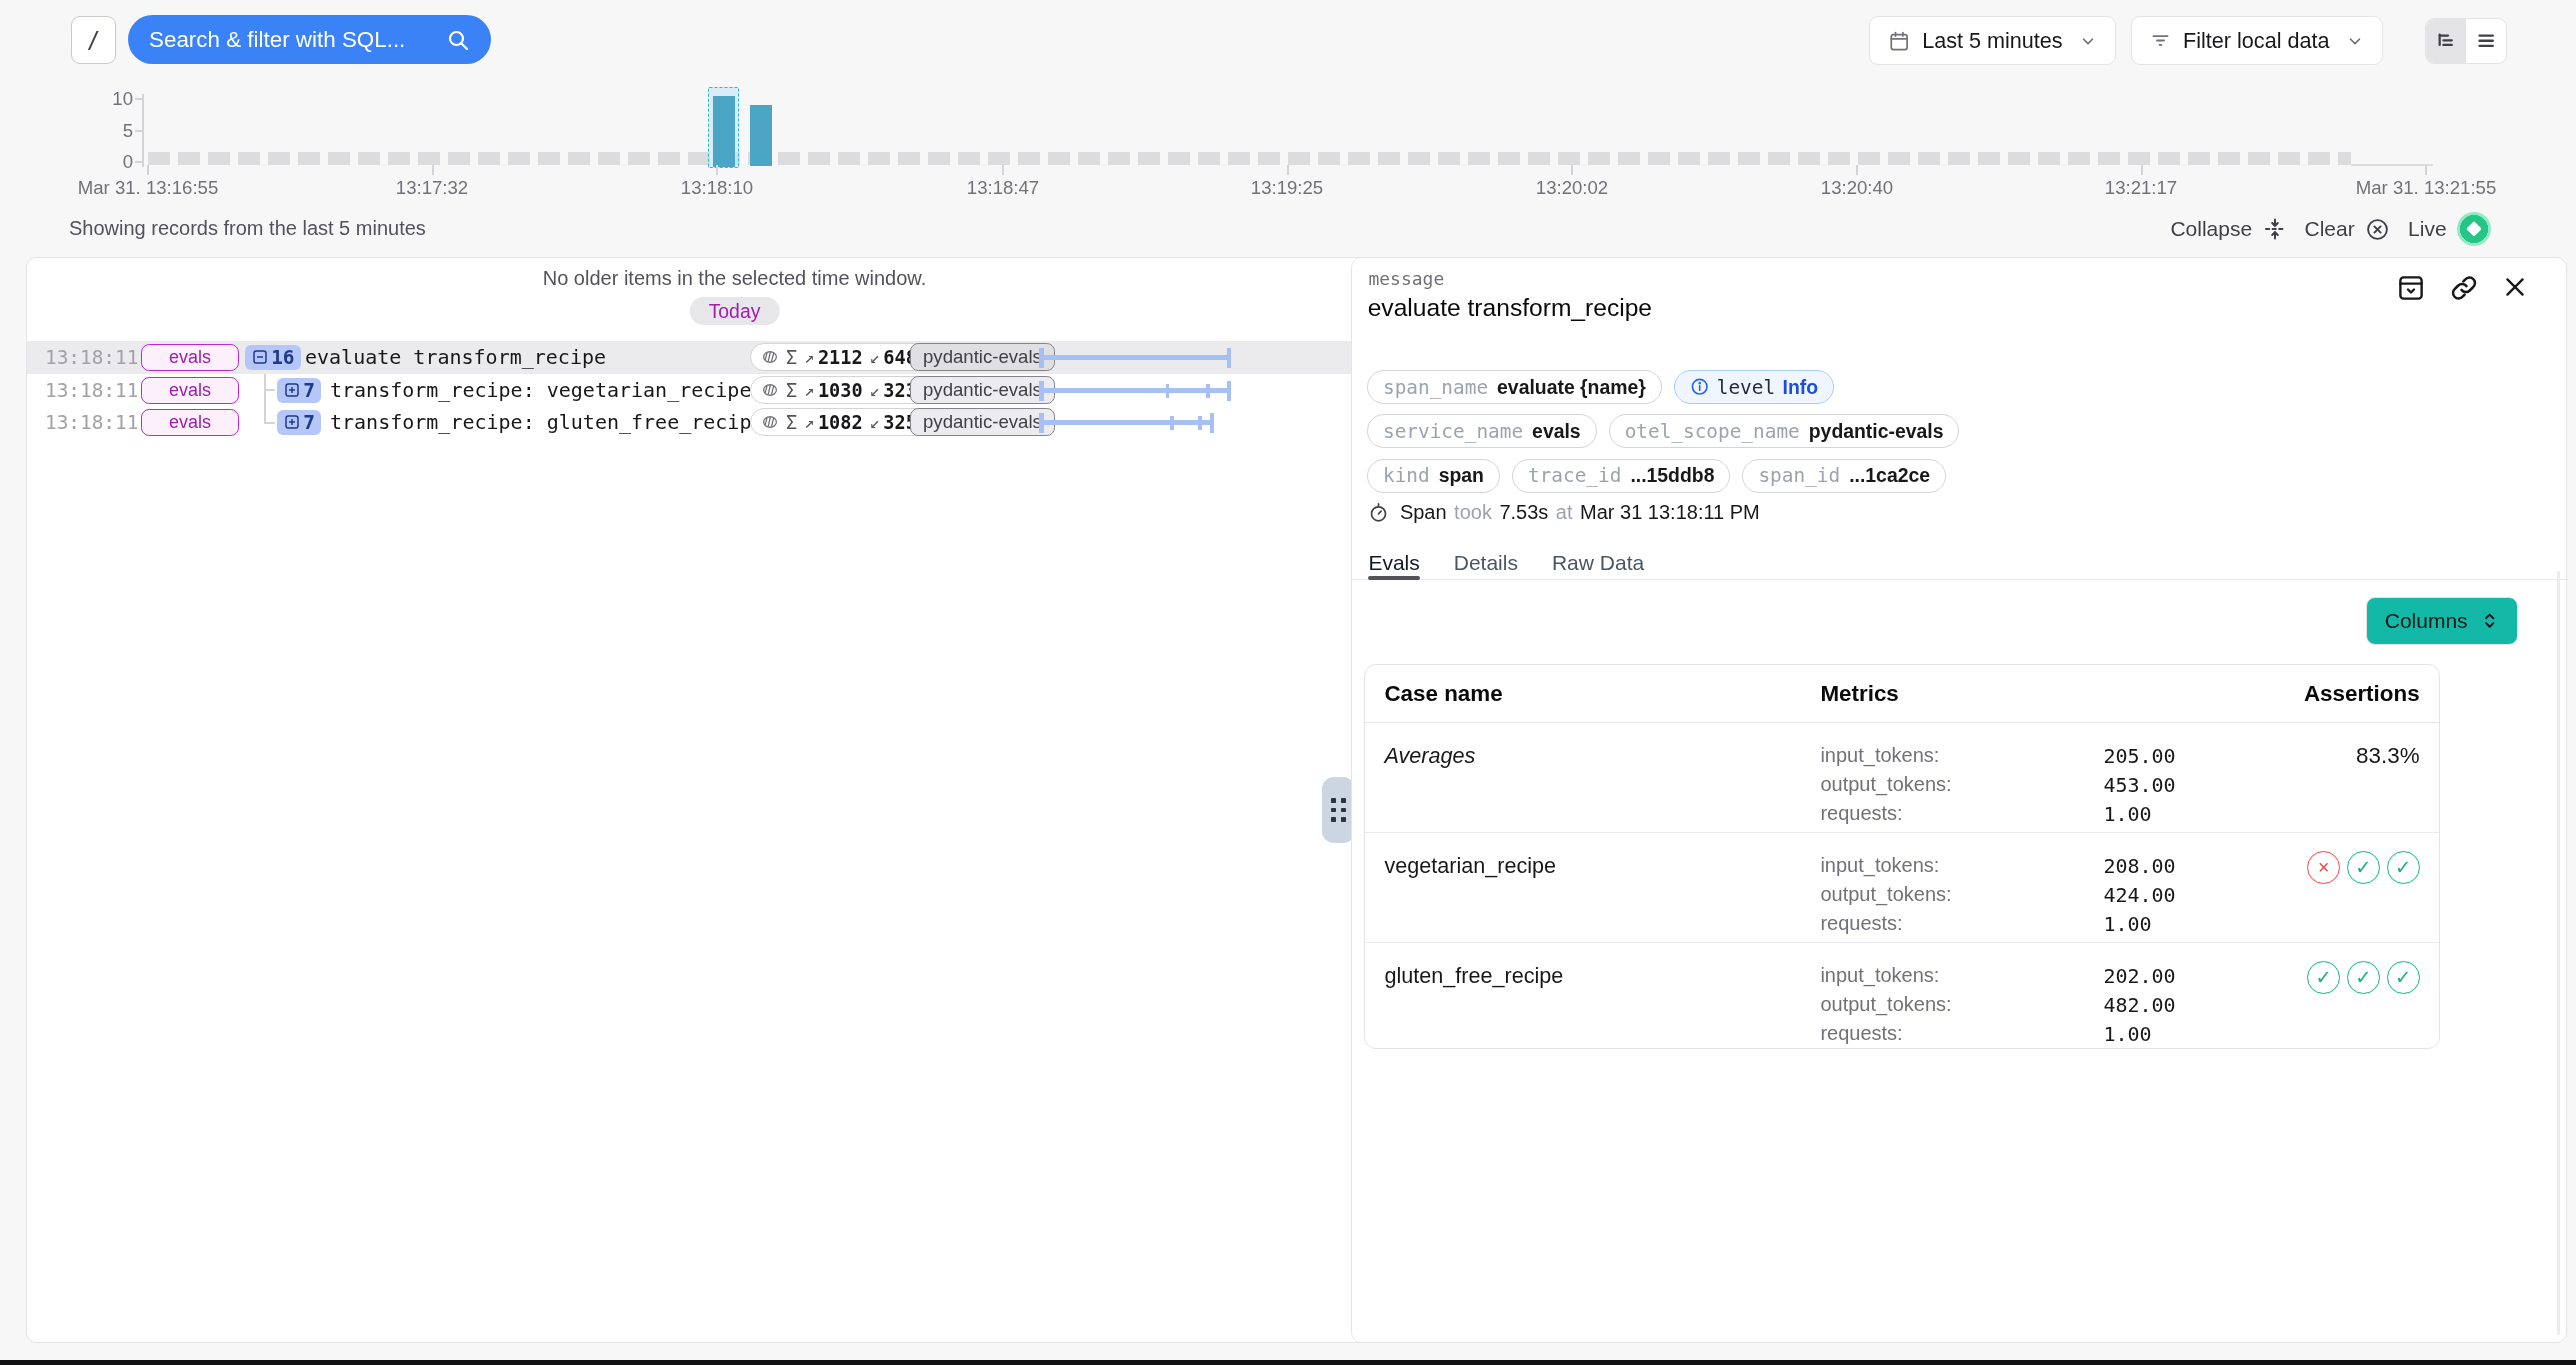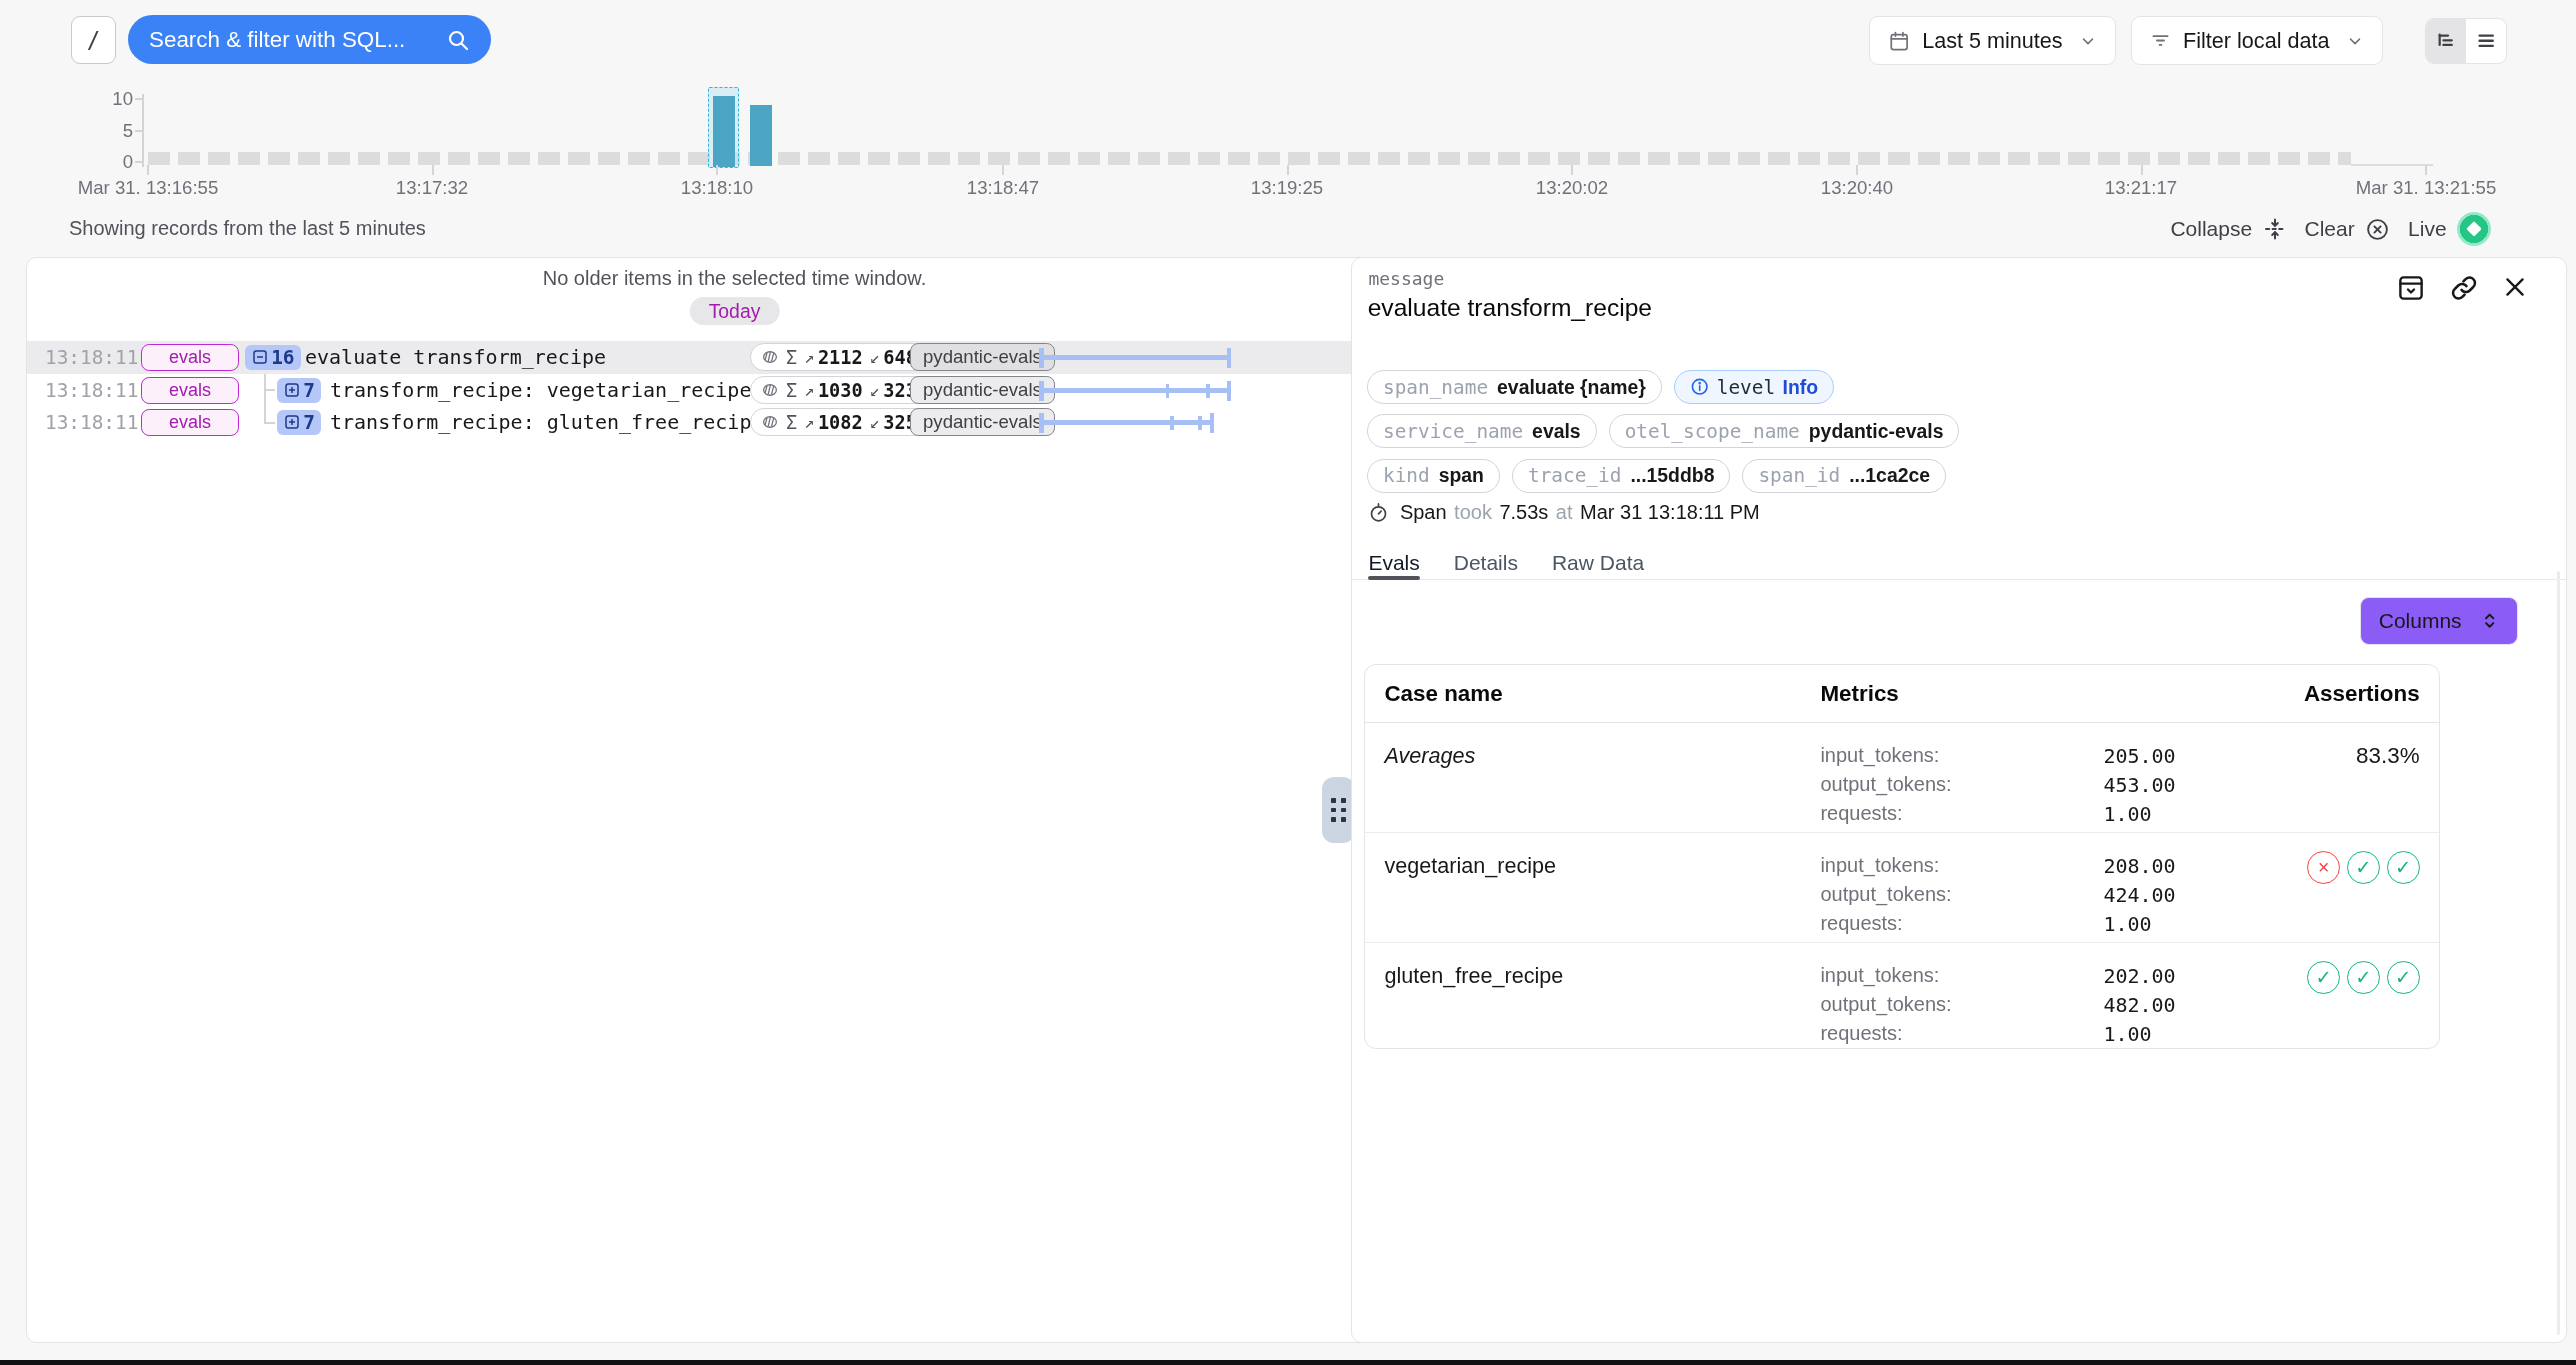--- a/index.html
+++ b/index.html
@@ -155,22 +155,22 @@
   .timing .gy { color:#9ca3af; }
 
   .tabbar { position:absolute; left:0; top:289px; width:100%; height:33px; border-bottom:1.5px solid #e8e8ea; }
   .tabs { display:flex; gap:34px; padding-left:16.4px; }
   .tab { position:relative; font-size:21px; color:#4b5563; line-height:31px; cursor:pointer; }
   .tab.active { color:#111827; }
   .tab.active::after { content:""; position:absolute; left:0; right:0; bottom:-1.5px; height:3.7px; background:#52525b; border-radius:2.2px; }
 
   .columns-btn {
     position:absolute; right:48px; top:339px; height:48px; padding:0 18px;
-    background:#8b5cf6; border:1.1px solid #e4e4e7; border-radius:9px;
-    display:flex; align-items:center; gap:18px; font-size:21px; color:#18181b; cursor:pointer;
+    background:#14b8a6; border:1.1px solid #e4e4e7; border-radius:9px;
+    display:flex; align-items:center; gap:12px; font-size:21px; color:#18181b; cursor:pointer;
   }
 
   .evals-table {
     position:absolute; left:12px; top:406px; width:1076px; height:385px;
     border:1.1px solid #e4e4e7; border-radius:12px; background:#fff;
   }
   .tbl-header {
     display:grid; grid-template-columns:436px 1fr 171px; padding:0 19.4px; height:58px;
     align-items:center; border-bottom:1.1px solid #e4e4e7;
     font-size:22.4px; font-weight:bold; color:#0a0a0a;

